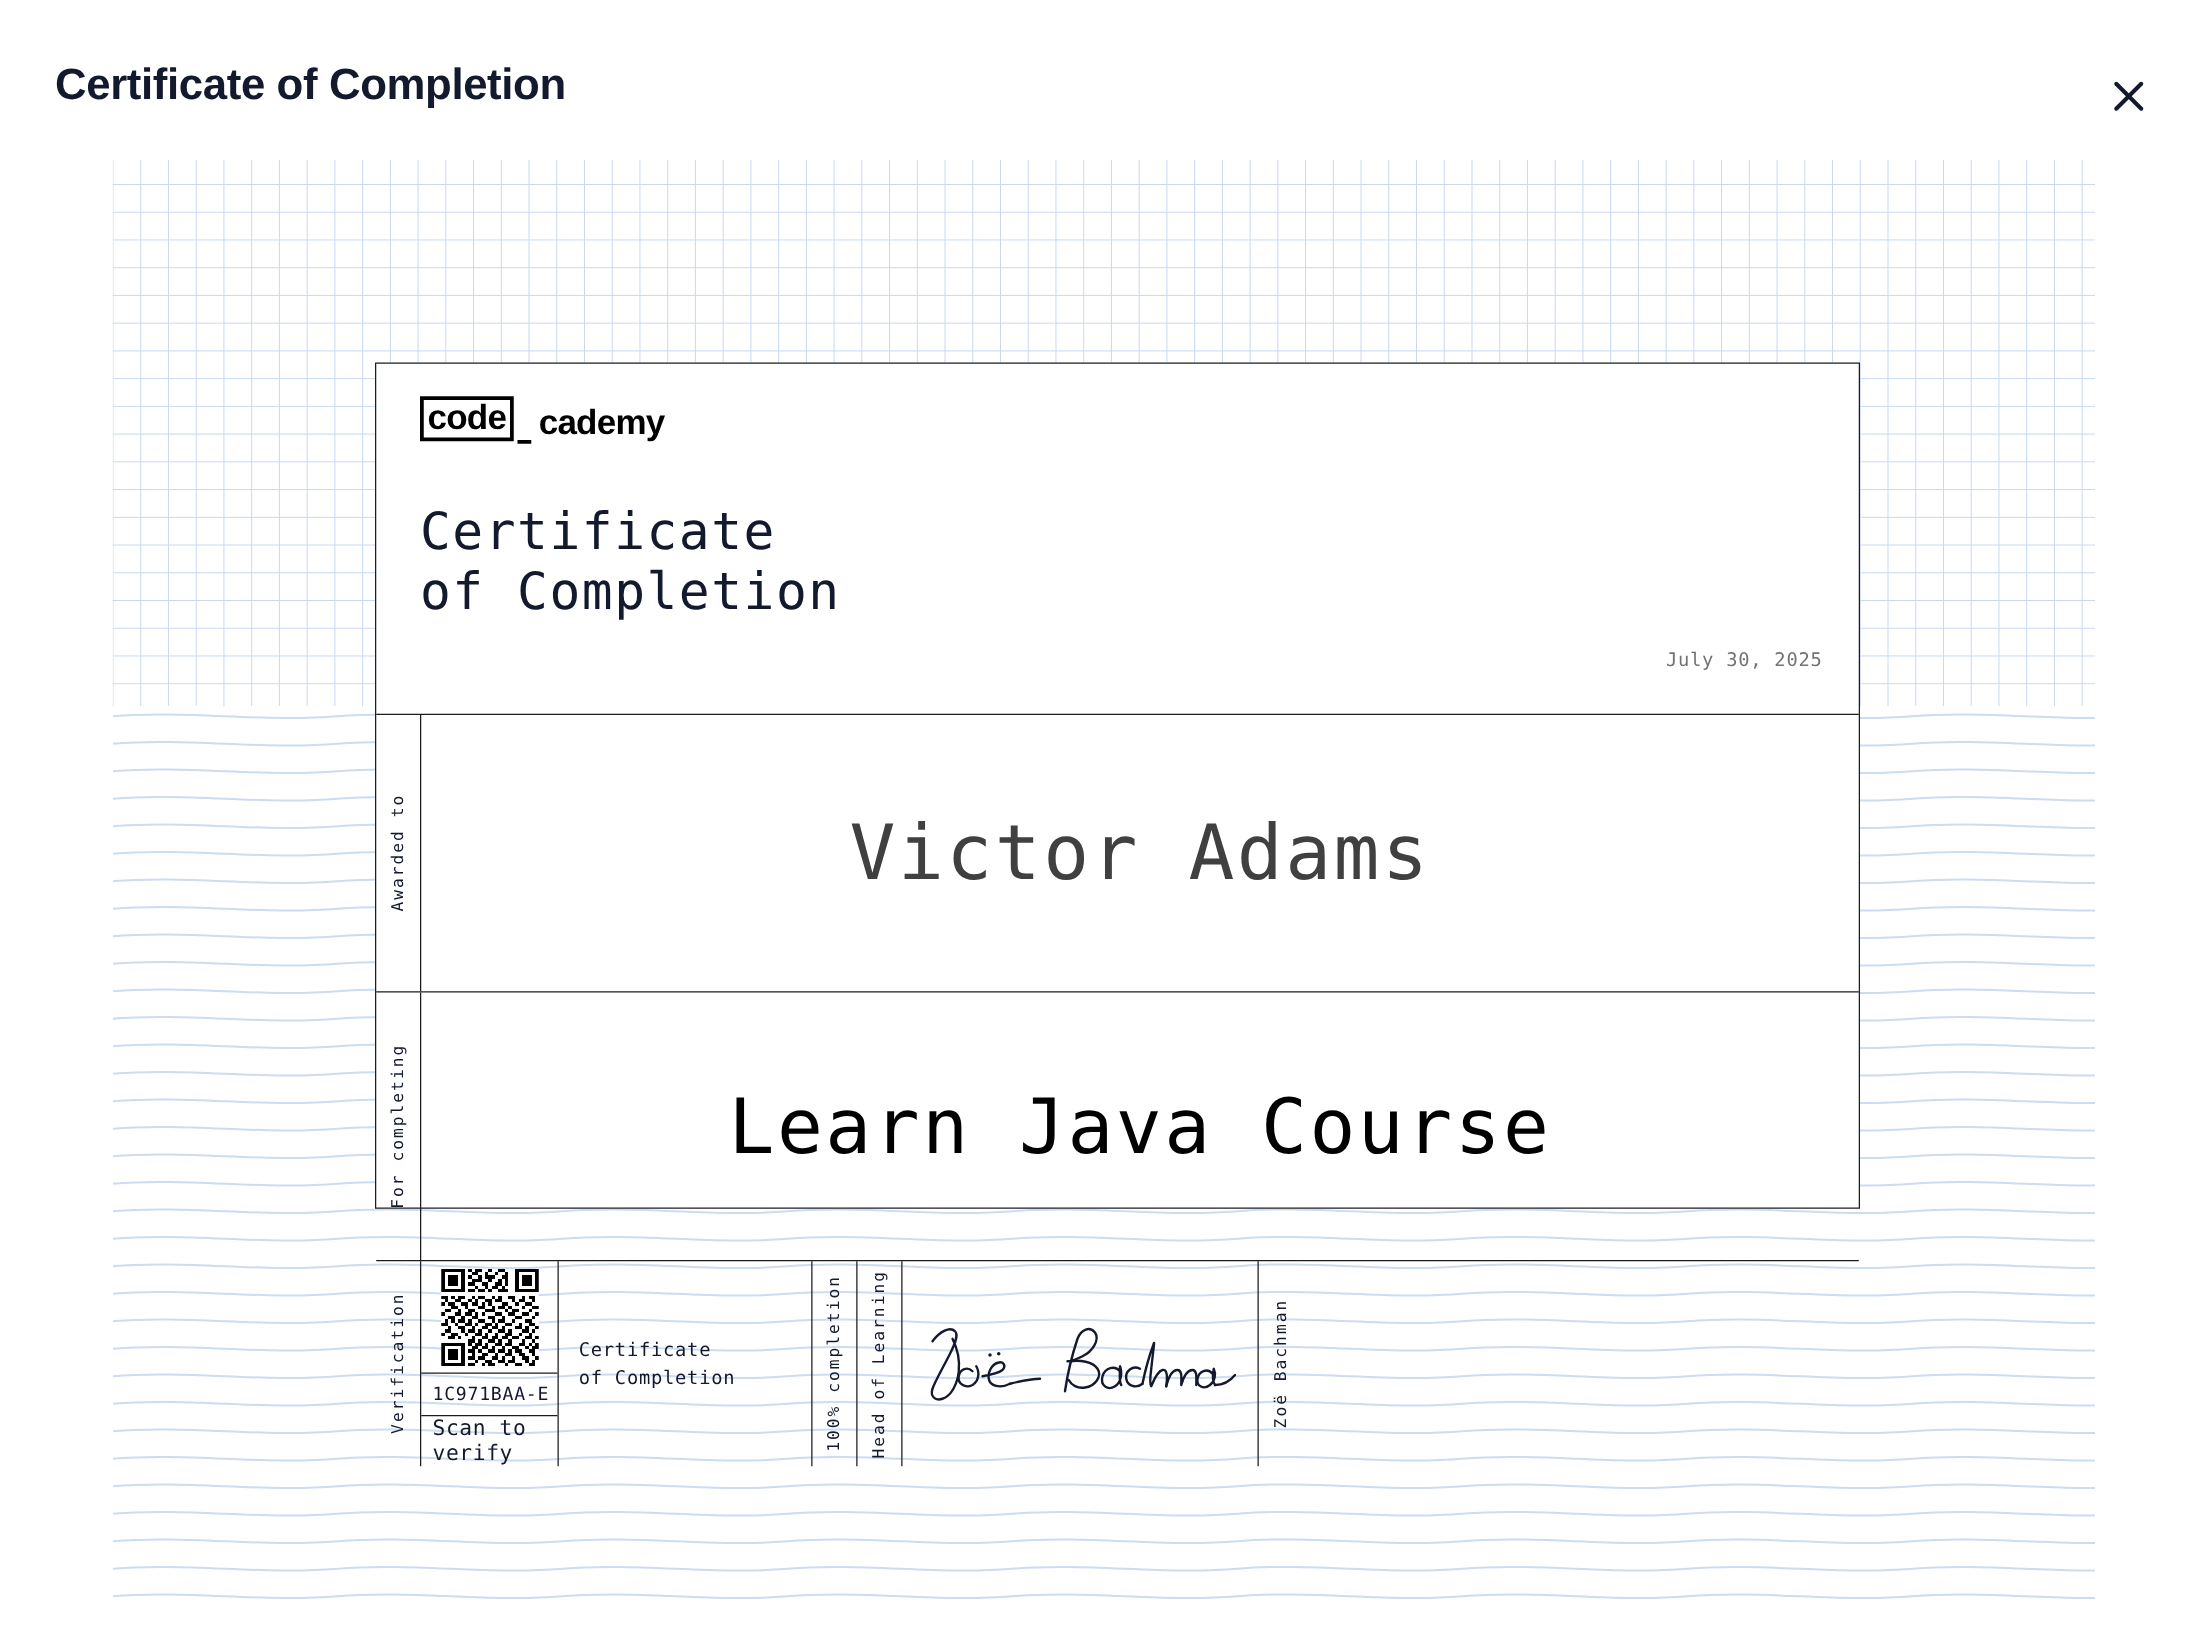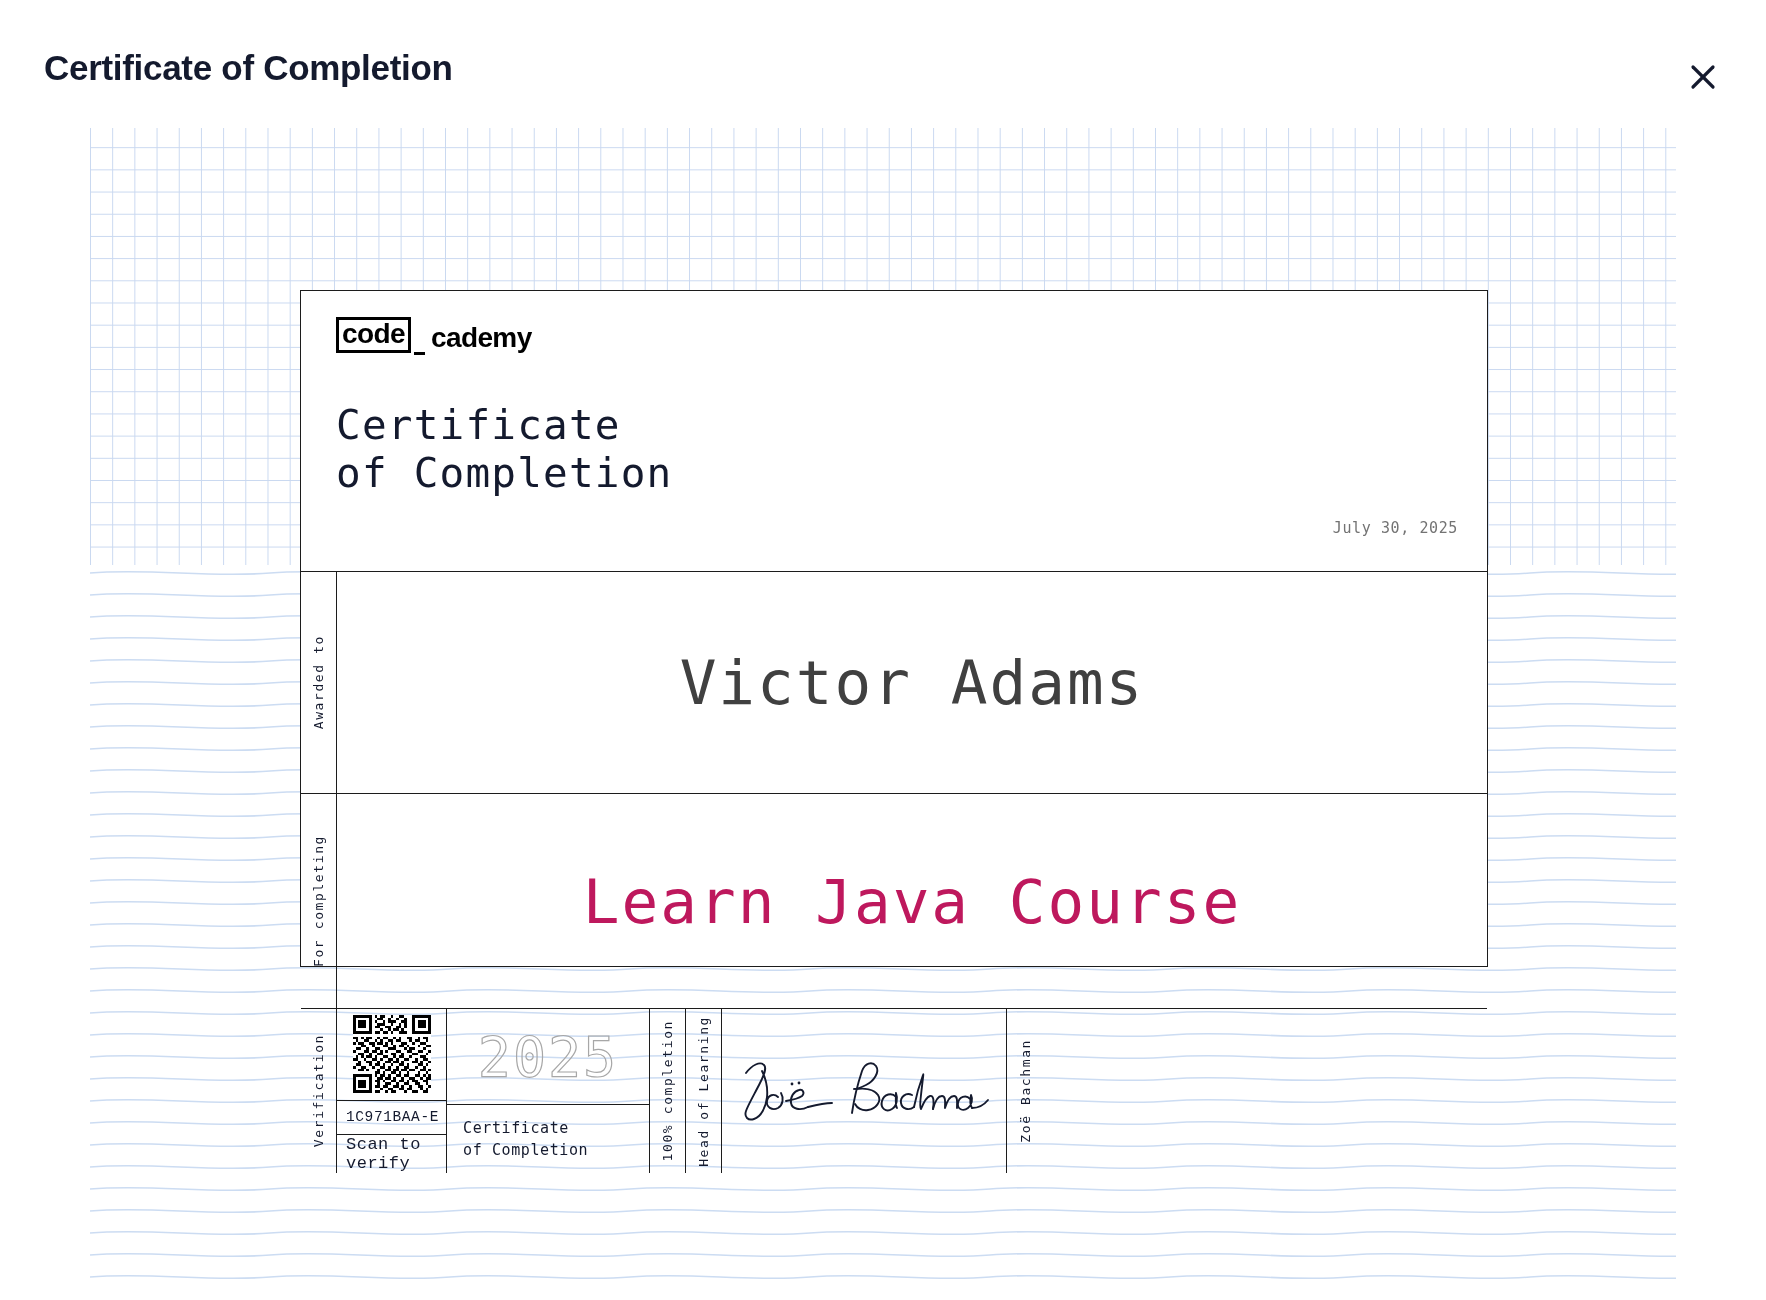--- a/index.html
+++ b/index.html
@@ -198,37 +198,36 @@
   }
   .course-value-cell {
     flex: 1;
     display: flex;
     align-items: center;
     justify-content: center;
   }
   .course-name {
     font-size: 61px;
     letter-spacing: 2px;
-    color: #be185d;
+    color: #000000;
     white-space: nowrap;
   }
 
   
   .cert-row-footer {
     display: flex;
     height: 164px;
   }
 
   .verif-block {
     width: 110px;
     flex: 0 0 110px;
     border-right: 1.5px solid #1c1c1c;
     display: flex;
     flex-direction: column;
-    font-family: Liberation Mono, monospace;
   }
   .qr-cell {
     height: 96px;
     border-bottom: 1.5px solid #1c1c1c;
     display: flex;
     align-items: center;
     justify-content: center;
   }
   .qr-code { display: block; }
   .verif-code-cell {
@@ -683,23 +682,20 @@
         </div>
         <div class="verif-code-cell">
           <span class="verif-code">1C971BAA-E</span>
         </div>
         <div class="scan-cell">
           <span class="scan-text">Scan to verify</span>
         </div>
       </div>
 
       <div class="year-block">
-        <div class="year-cell">
-          <span class="year-outline">2025</span>
-        </div>
         <div class="year-sub-cell">
           <span class="year-sub-text">Certificate
 of Completion</span>
         </div>
       </div>
 
       <div class="v-label-cell">
         <span class="v-label">100% completion</span>
       </div>
 

